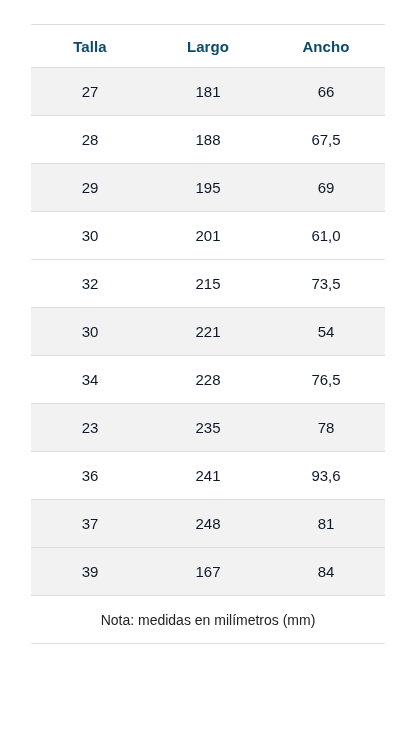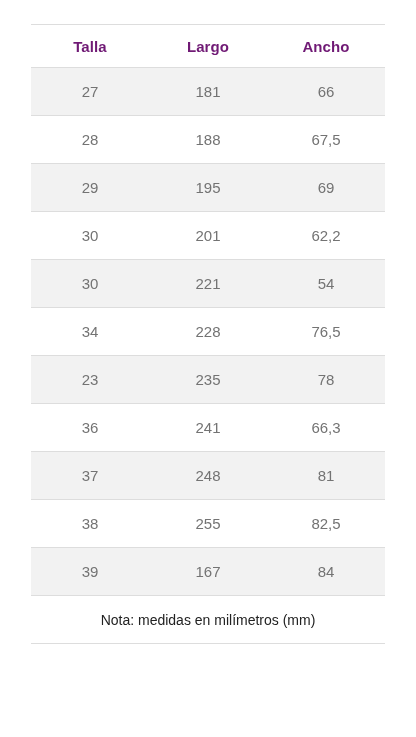--- a/index.html
+++ b/index.html
@@ -57,33 +57,33 @@
   thead tr.header-row th {
     height: 42px;
     padding: 0;
     margin: 12px;
     background: #ffffff;
     border-bottom: 1px solid #dddddd;
     text-align: center;
     vertical-align: middle;
     font-size: 15px;
     font-weight: bold;
-    color: #701a75;
+    color: #0c4a6e;
     letter-spacing: 0.1px;
   }
 
   tbody tr.data-row td {
     height: 47px;
     padding: 0;
     margin: 0;
     text-align: center;
     vertical-align: middle;
     font-size: 15px;
     font-weight: normal;
-    color: #737373;
+    color: #0f172a;
     border-bottom: 1px solid #dddddd;
   }
 
   tbody tr.data-row.odd td {
     background: #f2f2f2;
   }
   tbody tr.data-row.even td {
     background: #ffffff;
   }
 
@@ -134,51 +134,51 @@
             <td>67,5</td>
           </tr>
           <tr class="data-row odd">
             <td>29</td>
             <td>195</td>
             <td>69</td>
           </tr>
           <tr class="data-row even">
             <td>30</td>
             <td>201</td>
-            <td>62,2</td>
+            <td>61,0</td>
+          </tr>
+          <tr class="data-row even">
+            <td>32</td>
+            <td>215</td>
+            <td>73,5</td>
           </tr>
           <tr class="data-row odd">
             <td>30</td>
             <td>221</td>
             <td>54</td>
           </tr>
           <tr class="data-row even">
             <td>34</td>
             <td>228</td>
             <td>76,5</td>
           </tr>
           <tr class="data-row odd">
             <td>23</td>
             <td>235</td>
             <td>78</td>
           </tr>
           <tr class="data-row even">
             <td>36</td>
             <td>241</td>
-            <td>66,3</td>
+            <td>93,6</td>
           </tr>
           <tr class="data-row odd">
             <td>37</td>
             <td>248</td>
             <td>81</td>
-          </tr>
-          <tr class="data-row even">
-            <td>38</td>
-            <td>255</td>
-            <td>82,5</td>
           </tr>
           <tr class="data-row odd">
             <td>39</td>
             <td>167</td>
             <td>84</td>
           </tr>
         </tbody>
       <tfoot>
         <tr class="note-row">
           <td colspan="3">Nota: medidas en milímetros (mm)</td>

